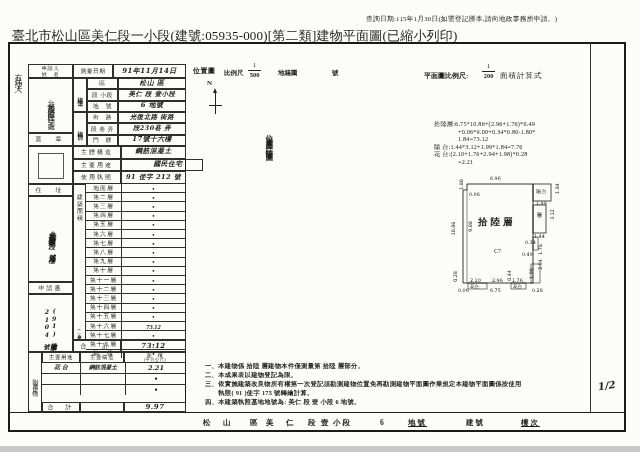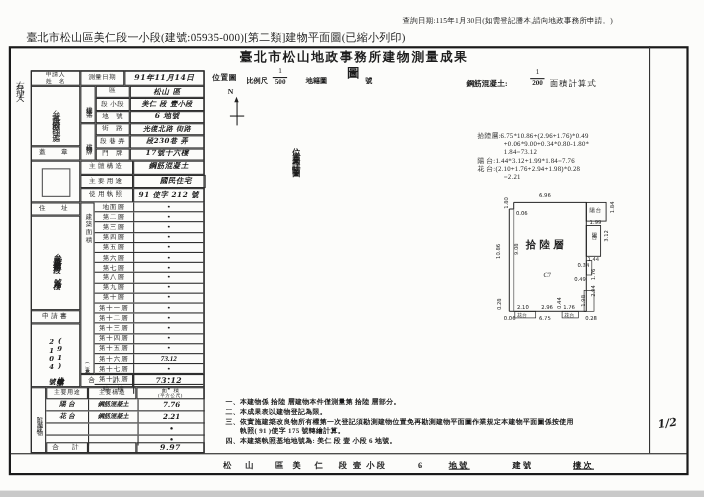--- a/index.html
+++ b/index.html
@@ -33,27 +33,26 @@
   .frac{display:inline-flex;flex-direction:column;align-items:center;font-size:6.5px;line-height:1;}
   .frac .num{border-bottom:0.9px solid #222;padding:0 5px 1px;}
   .frac .den{padding-top:1px;}
 </style>
 </head>
 <body>
 
 <div class="page">
 
   <div class="a" style="left:366px;top:14px;font-size:6.8px;letter-spacing:0.2px;">查詢日期:115年1月30日(如需登記謄本,請向地政事務所申請。)</div>
-  <div class="a" style="left:24px;top:27px;font-size:10px;letter-spacing:0.2px;font-family:Liberation Serif, serif;">臺北市松山區美仁段一小段(建號:05935-000)[第二類]建物平面圖(已縮小列印)</div>
+  <div class="a" style="left:12px;top:27px;font-size:13px;letter-spacing:0.2px;font-family:Liberation Serif, serif;">臺北市松山區美仁段一小段(建號:05935-000)[第二類]建物平面圖(已縮小列印)</div>
 
   <div class="a outer" style="left:8px;top:42px;width:618px;height:390px;"></div>
   <div class="a" style="left:590px;top:42px;width:1px;height:370px;background:#333;"></div>
   <div class="a" style="left:9px;top:412px;width:616px;height:1.4px;background:#222;"></div>
 
-  <div class="a" style="left:212px;top:44px;width:220px;text-align:center;font-size:11.5px;font-weight:bold;letter-spacing:1.5px;">臺北市松山地政事務所建物測量成果圖</div>
 
   <div class="a v" style="left:13px;top:68px;height:104px;font-size:7.5px;letter-spacing:4px;">右代理人:</div>
 
   <div class="a formbox" style="left:28px;top:64px;width:158px;height:348px;"></div>
 
   <div class="c" style="left:28px;top:64px;width:45px;height:14px;flex-direction:column;font-size:5.3px;line-height:1.2;">
     <span>申請人</span>
     <span>姓　名</span>
   </div>
   <div class="c" style="left:73px;top:64px;width:40px;height:14px;font-size:5.8px;">測量日期</div>
@@ -83,21 +82,21 @@
   <div class="c" style="left:87px;top:112px;width:31px;height:11.3px;font-size:5.8px;">街　路</div>
   <div class="c hand" style="left:118px;top:112px;width:68px;height:11.3px;font-size:6.4px;">光復北路 街路</div>
   <div class="c" style="left:87px;top:123.3px;width:31px;height:11.3px;font-size:5.8px;">段 巷 弄</div>
   <div class="c hand" style="left:118px;top:123.3px;width:68px;height:11.3px;font-size:6.4px;">段230巷 弄</div>
   <div class="c" style="left:87px;top:134.6px;width:31px;height:11.4px;font-size:5.8px;">門　牌</div>
   <div class="c hand" style="left:118px;top:134.6px;width:68px;height:11.4px;font-size:6.8px;">17號十六樓</div>
 
   <div class="c" style="left:73px;top:146px;width:48px;height:12.7px;font-size:6px;letter-spacing:2px;">主體構造</div>
   <div class="c hand" style="left:121px;top:146px;width:65px;height:12.7px;font-size:6.8px;">鋼筋混凝土</div>
   <div class="c" style="left:73px;top:158.7px;width:48px;height:12.7px;font-size:6px;letter-spacing:2px;">主要用途</div>
-  <div class="c hand" style="left:121px;top:158.7px;width:66px;height:12.7px;font-size:6.8px;padding-left:12px;">國民住宅</div>
+  <div class="c hand" style="left:121px;top:158.7px;width:82px;height:12.7px;font-size:6.8px;padding-left:12px;">國民住宅</div>
   <div class="c" style="left:73px;top:171.4px;width:48px;height:12.6px;font-size:6px;letter-spacing:2px;">使用執照</div>
   <div class="c hand" style="left:121px;top:171.4px;width:65px;height:12.6px;font-size:6.6px;">91 使字 212 號</div>
 
   <div class="c" style="left:28px;top:184px;width:45px;height:12px;font-size:6px;letter-spacing:4px;">住　址</div>
   <div class="c" style="left:28px;top:196px;width:45px;height:86px;">
     <span class="v hand" style="height:82px;font-size:6.8px;letter-spacing:1.5px;">台北市羅斯福路一段8號九樓</span>
   </div>
   <div class="c" style="left:28px;top:282px;width:45px;height:12px;font-size:6px;letter-spacing:2px;">申請書</div>
   <div class="c" style="left:28px;top:294px;width:45px;height:58px;">
     <span class="v hand" style="height:54px;font-size:6.2px;letter-spacing:0.5px;">(91)松山建字第2104號</span>
@@ -196,25 +195,20 @@
   </div>
   <div class="c" style="left:42px;top:352px;width:38px;height:11px;font-size:5.5px;">主要用途</div>
   <div class="c" style="left:80px;top:352px;width:44px;height:11px;font-size:5.5px;">主要構造</div>
   <div class="c" style="left:124px;top:352px;width:62px;height:11px;flex-direction:column;line-height:1;">
     <span style="font-size:5px;">面　積</span>
     <span style="font-size:4.2px;">(平方公尺)</span>
   </div>
 
   <div class="a" style="left:42px;top:363px;width:144px;height:39.4px;">
 
-  <div class="arow">
-        <div class="au hand">陽 台</div>
-        <div class="as hand">鋼筋混凝土</div>
-        <div class="aa hand">7.76</div>
-      </div>
       <div class="arow">
         <div class="au hand">花 台</div>
         <div class="as hand">鋼筋混凝土</div>
         <div class="aa hand">2.21</div>
       </div>
       <div class="arow">
         <div class="au hand"></div>
         <div class="as hand"></div>
         <div class="aa hand">•</div>
       </div>
@@ -239,21 +233,21 @@
 
   <div class="a" style="left:204px;top:79px;width:20px;height:36px;">
     <span class="a" style="left:3px;top:0;font-size:7px;font-weight:bold;">N</span>
     <span class="a" style="left:9px;top:9px;width:0;height:0;border-left:2.5px solid transparent;border-right:2.5px solid transparent;border-bottom:5px solid #222;"></span>
     <span class="a" style="left:11px;top:13px;width:1px;height:22px;background:#222;"></span>
     <span class="a" style="left:5px;top:26px;width:13px;height:1px;background:#222;"></span>
   </div>
 
   <div class="a v" style="left:264px;top:128px;height:92px;font-size:7.5px;letter-spacing:4px;font-weight:600;">位置圖詳附圖:</div>
 
-  <div class="a" style="left:424px;top:71px;font-size:7px;font-weight:600;">鋼筋混凝土:</div>
+  <div class="a" style="left:424px;top:71px;font-size:7px;font-weight:600;">平面圖比例尺:</div>
   <div class="a frac" style="left:482px;top:63px;">
     <span class="num">1</span>
     <span class="den" style="font-weight:bold;">200</span>
   </div>
   <div class="a" style="left:500px;top:71px;font-size:7.5px;font-weight:normal;letter-spacing:1px;">面積計算式</div>
 
   <div class="a" style="left:434px;top:120px;width:158px;height:48px;">
 
   <div class="cline">拾陸層:6.75*10.86+(2.96+1.76)*0.49</div>
       <div class="cline ind">+0.06*9.00+0.34*0.80-1.80*</div>

